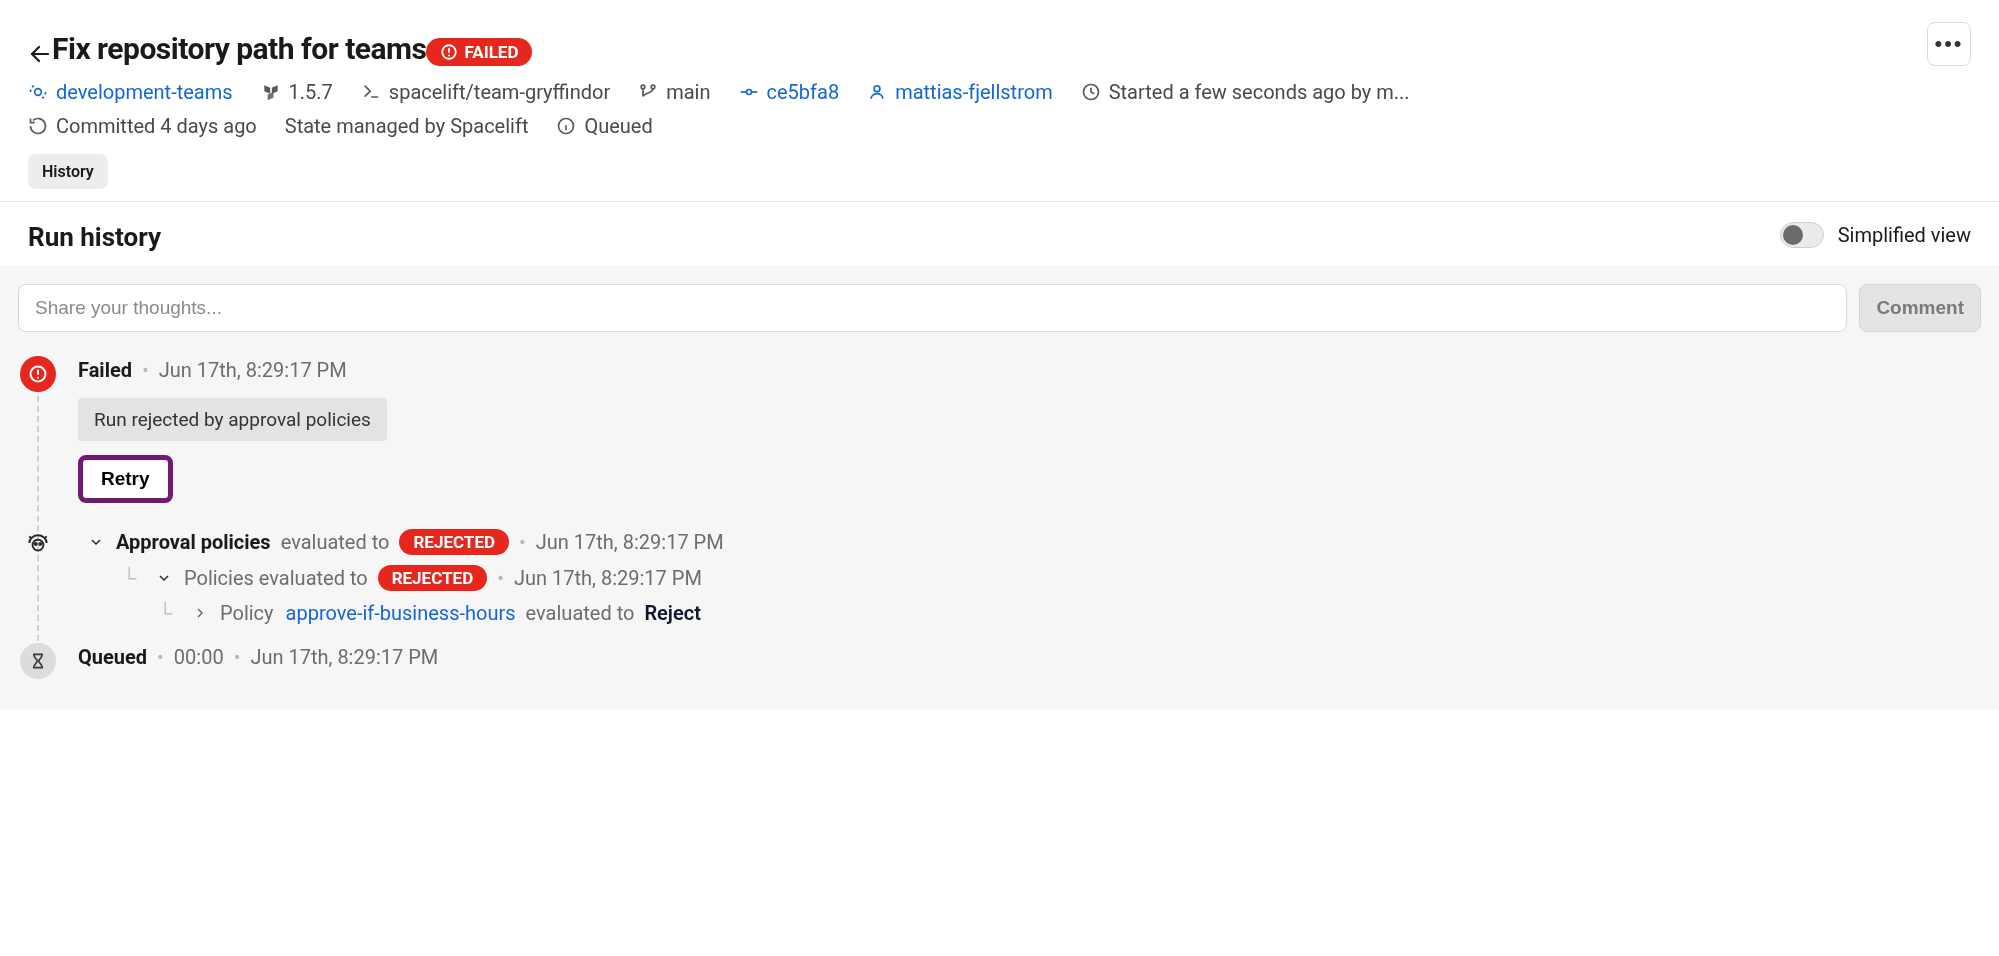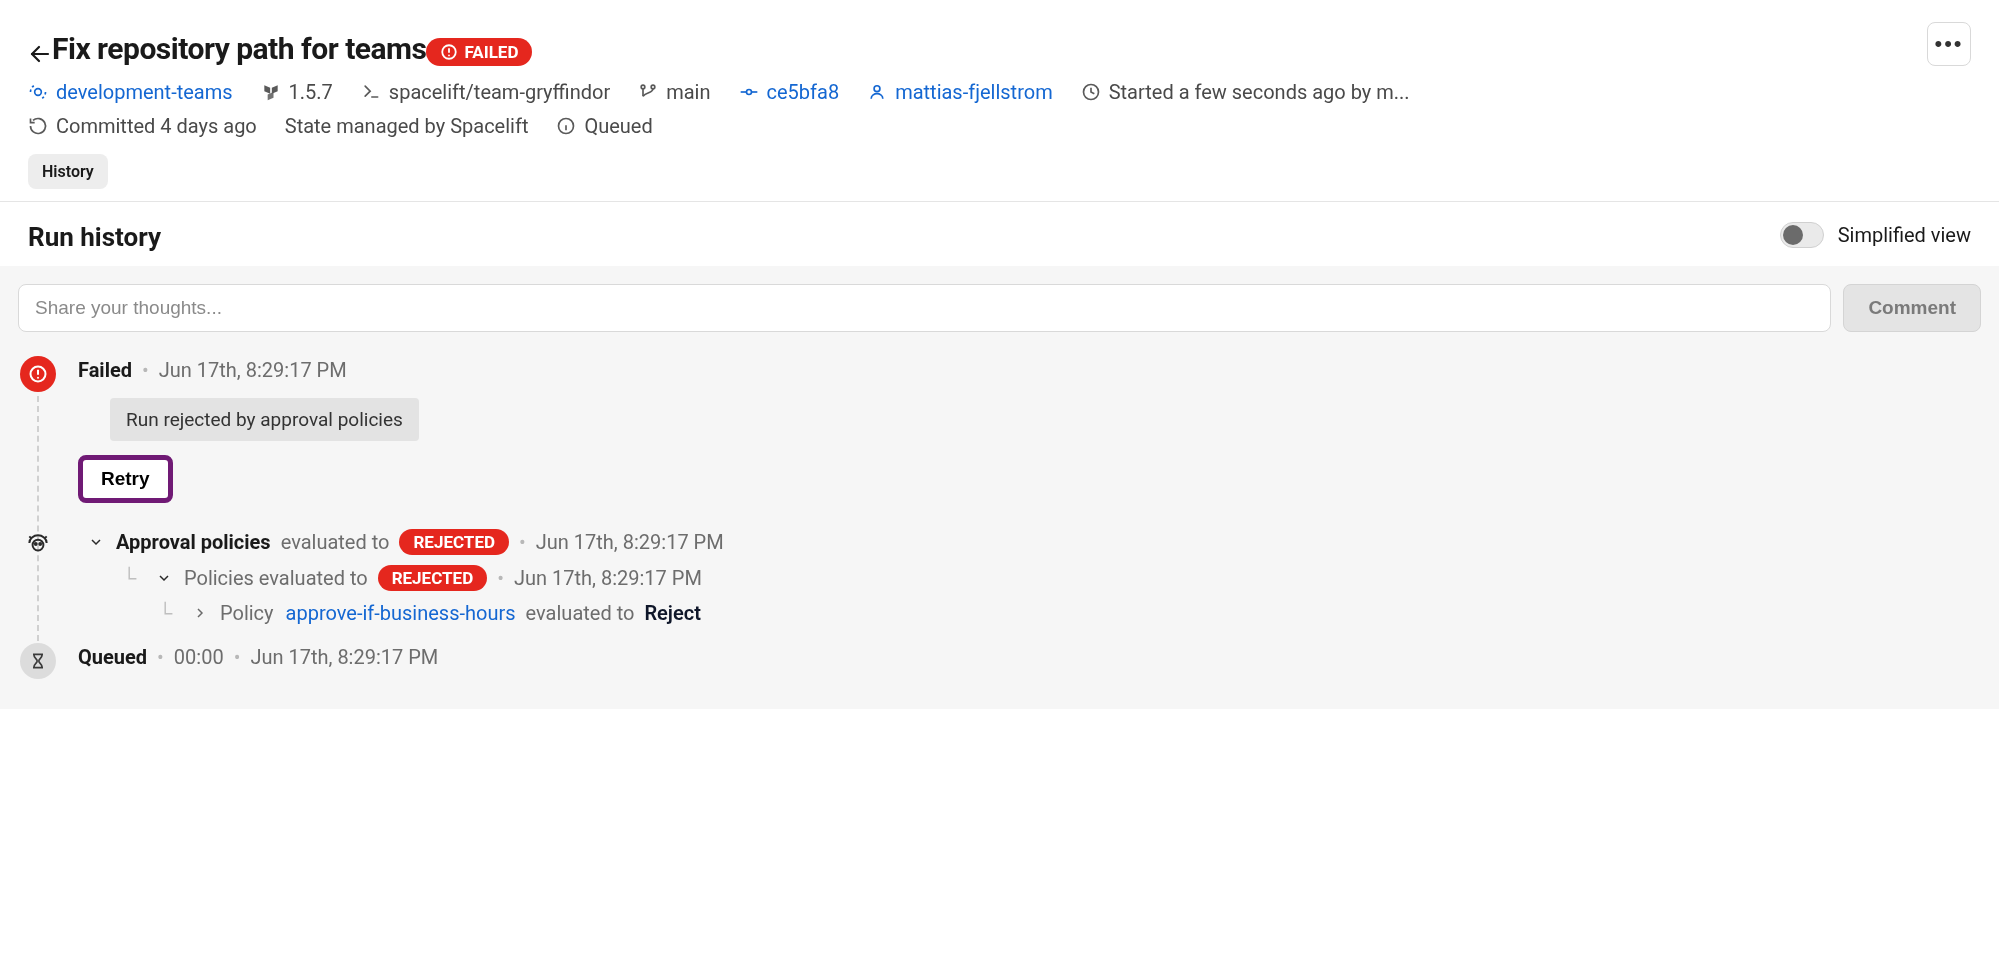--- a/index.html
+++ b/index.html
@@ -126,21 +126,21 @@
     color: #333;
   }
   .comment-input::placeholder { color: #8a8a8a; }
   .comment-button {
     border: 1px solid #d4d4d4;
     border-radius: 8px;
     background: #e4e4e4;
     color: #7a7a7a;
     font-weight: 600;
     font-size: 19px;
-    padding: 0 24px;
+    padding: 0 16px;
     cursor: default;
   }
   .timeline {
     position: relative;
     padding-left: 60px;
   }
   .timeline::before {
     content: "";
     position: absolute;
     left: 19px; top: 38px; bottom: 18px;
@@ -169,21 +169,20 @@
   .tl-head .strong { font-weight: 700; color: #1a1a1a; }
   .dot-sep { color: #b8b8b8; }
   .reason-chip {
     display: inline-block;
     background: #e3e3e3;
     border-radius: 4px;
     padding: 10px 16px;
     font-size: 19px;
     color: #333;
     margin-top: 16px;
-    margin-left: 32px;
   }
   .retry-btn {
     display: inline-block;
     border: 5px solid #701a75;
     border-radius: 8px;
     background: #fff;
     padding: 8px 18px;
     font-size: 19px;
     font-weight: 600;
     margin-top: 14px;

